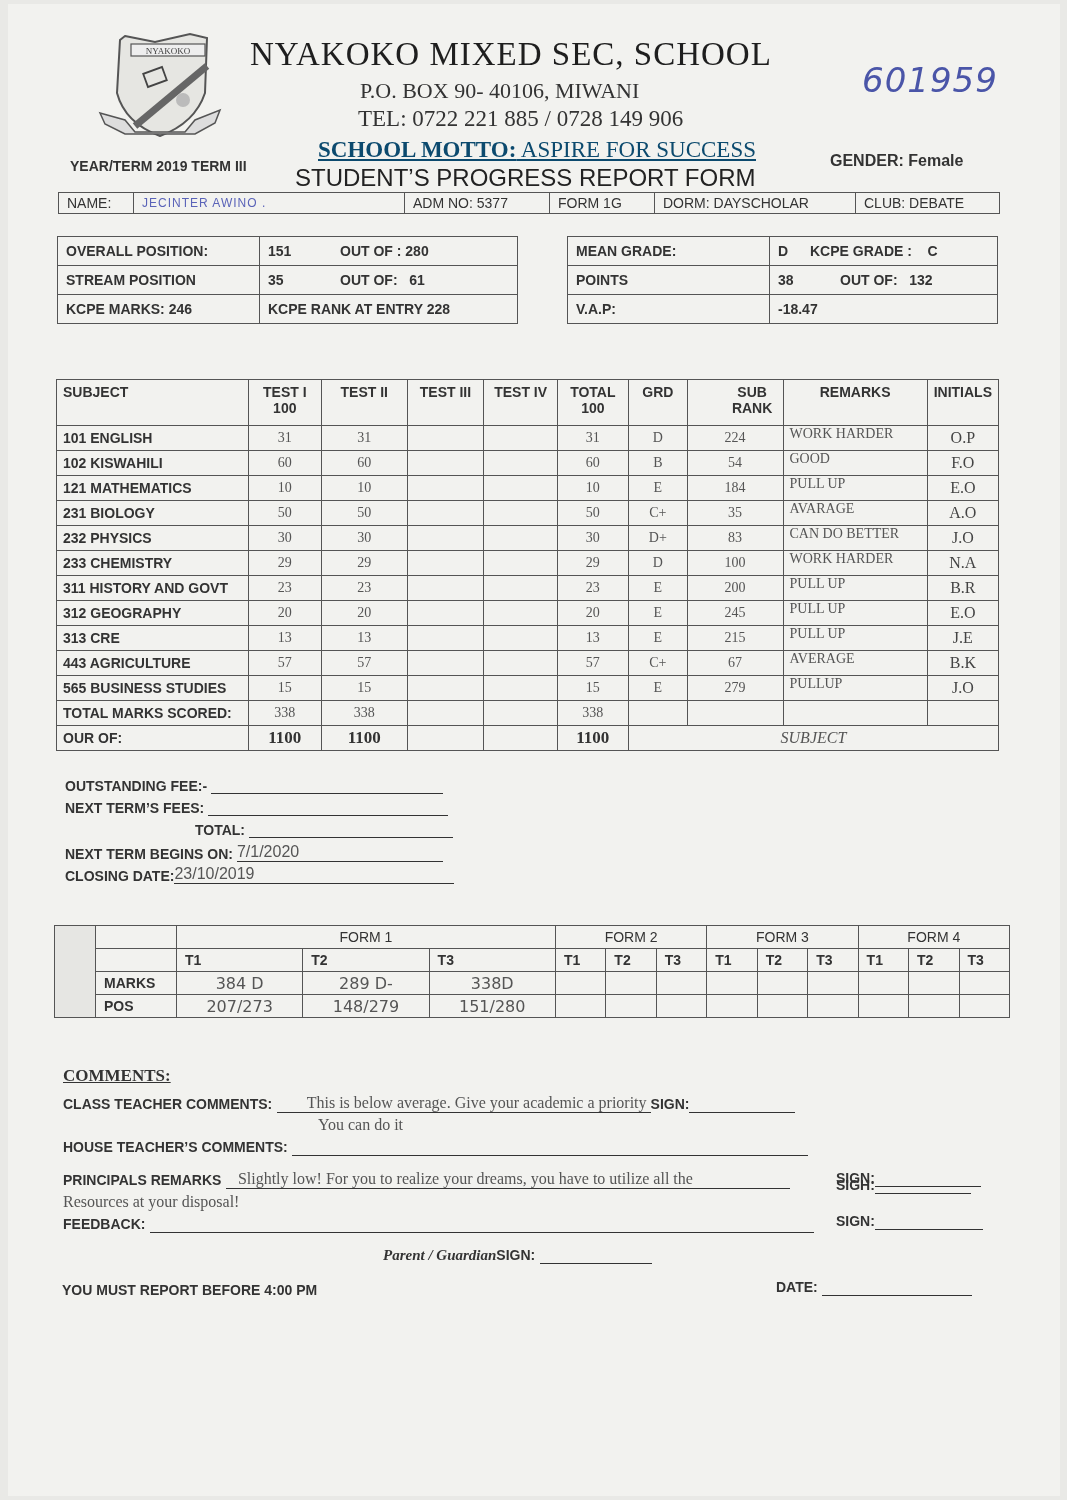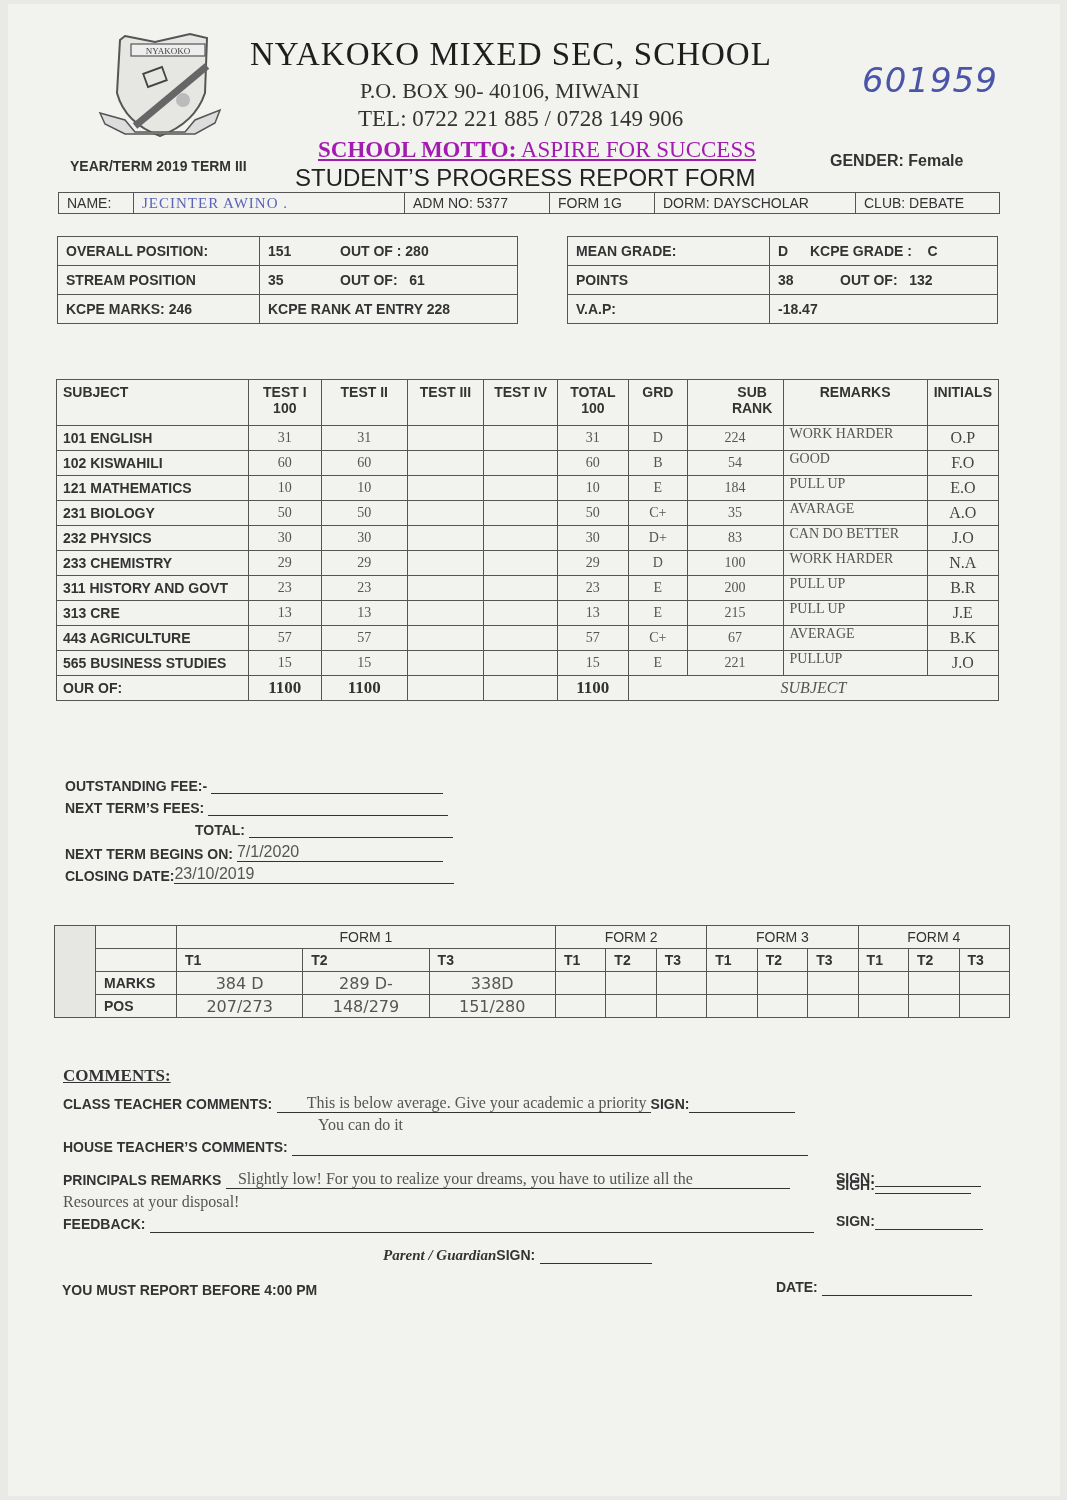--- a/index.html
+++ b/index.html
@@ -4,30 +4,30 @@
 <style>
   html,body{margin:0;padding:0;}
   body{width:1067px;height:1500px;background:#e9e9e6;position:relative;overflow:hidden;font-family:"Liberation Sans",sans-serif;color:#2a2a2a;}
   .paper{position:absolute;left:8px;top:4px;width:1052px;height:1492px;background:#f2f2ef;}
   .abs{position:absolute;}
   .serif{font-family:"Liberation Serif",serif;}
   .crest{left:95px;top:28px;width:130px;height:120px;}
   .school-name{left:250px;top:36px;font-family:"Liberation Serif",serif;font-weight:normal;font-size:33px;letter-spacing:1px;color:#1e1e1e;}
   .addr{left:360px;top:78px;font-family:"Liberation Serif",serif;font-size:22px;color:#333;}
   .tel{left:358px;top:106px;font-family:"Liberation Serif",serif;font-size:23px;color:#333;}
-  .motto{left:318px;top:137px;font-family:"Liberation Serif",serif;font-size:23px;color:#a21caf;text-decoration:underline;}
+  .motto{left:318px;top:137px;font-family:"Liberation Serif",serif;font-size:23px;color:#0c4a6e;text-decoration:underline;}
   .motto b{font-weight:bold;}
   .report-title{left:295px;top:164px;font-size:24px;font-weight:normal;color:#222;}
   .year{left:70px;top:158px;font-size:14px;font-weight:bold;color:#333;}
   .gender{left:830px;top:152px;font-size:16px;font-weight:bold;color:#333;}
   .handnum{left:862px;top:60px;font-size:34px;color:#4a55a8;font-family:"DejaVu Sans",sans-serif;font-style:italic;letter-spacing:1px;}
   .idbar{left:58px;top:192px;width:940px;height:20px;border:1.5px solid #555;display:flex;font-size:14px;color:#333;}
   .idbar>div{border-right:1.5px solid #555;padding:0 8px;display:flex;align-items:center;white-space:nowrap;}
   .idbar>div:last-child{border-right:none;}
-  .hand{color:#5a63b8;font-family:Liberation Serif, serif;font-size:15px;letter-spacing:1px;}
+  .hand{color:#5a63b8;font-family:Liberation Sans, sans-serif;font-size:12px;letter-spacing:1px;}
   table{border-collapse:collapse;}
   .info td{border:1.5px solid #555;height:28px;padding:0 8px;font-size:14px;font-weight:bold;color:#333;}
   .marks td,.marks th{border:1.2px solid #555;font-size:14px;color:#333;height:24px;padding:0 6px;}
   .marks th{font-weight:bold;text-align:center;vertical-align:top;padding-top:4px;}
   .marks td.subj{font-weight:bold;text-align:left;}
   .marks td.num{font-family:"Liberation Serif",serif;font-size:14px;text-align:center;color:#555;}
   .marks td.rem{font-family:"Liberation Serif",serif;font-size:14px;text-align:left;color:#555;vertical-align:top;}
   .marks td.ini{font-family:"Liberation Serif",serif;font-size:16px;text-align:center;color:#444;}
   .marks td.bold{font-weight:bold;font-family:"Liberation Serif",serif;font-size:17px;color:#333;}
   .fee{left:65px;font-size:14px;font-weight:bold;color:#333;}
@@ -203,20 +203,32 @@
         <td class="num">23</td>
         <td class="num"></td>
         <td class="num"></td>
         <td class="num">23</td>
         <td class="num">E</td>
         <td class="num">200</td>
         <td class="rem">PULL UP</td>
         <td class="ini">B.R</td>
       </tr>
       <tr>
+        <td class="subj">312 GEOGRAPHY</td>
+        <td class="num">20</td>
+        <td class="num">20</td>
+        <td class="num"></td>
+        <td class="num"></td>
+        <td class="num">20</td>
+        <td class="num">E</td>
+        <td class="num">245</td>
+        <td class="rem">PULL UP</td>
+        <td class="ini">E.O</td>
+      </tr>
+      <tr>
         <td class="subj">313 CRE</td>
         <td class="num">13</td>
         <td class="num">13</td>
         <td class="num"></td>
         <td class="num"></td>
         <td class="num">13</td>
         <td class="num">E</td>
         <td class="num">215</td>
         <td class="rem">PULL UP</td>
         <td class="ini">J.E</td>
@@ -234,26 +246,38 @@
         <td class="ini">B.K</td>
       </tr>
       <tr>
         <td class="subj">565 BUSINESS STUDIES</td>
         <td class="num">15</td>
         <td class="num">15</td>
         <td class="num"></td>
         <td class="num"></td>
         <td class="num">15</td>
         <td class="num">E</td>
-        <td class="num">221</td>
+        <td class="num">279</td>
         <td class="rem">PULLUP</td>
         <td class="ini">J.O</td>
       </tr>
     </tbody>
   <tfoot>
+    <tr>
+      <td class="subj">TOTAL MARKS SCORED:</td>
+      <td class="num">338</td>
+      <td class="num">338</td>
+      <td></td>
+        <td></td>
+      <td class="num">338</td>
+      <td></td>
+        <td></td>
+        <td></td>
+        <td></td>
+    </tr>
     <tr>
       <td class="subj">OUR OF:</td>
       <td class="num bold">1100</td>
       <td class="num bold">1100</td>
       <td></td>
         <td></td>
       <td class="num bold">1100</td>
       <td colspan="4" class="num" style="font-style:italic;font-size:16px;">SUBJECT</td>
     </tr>
   </tfoot>

